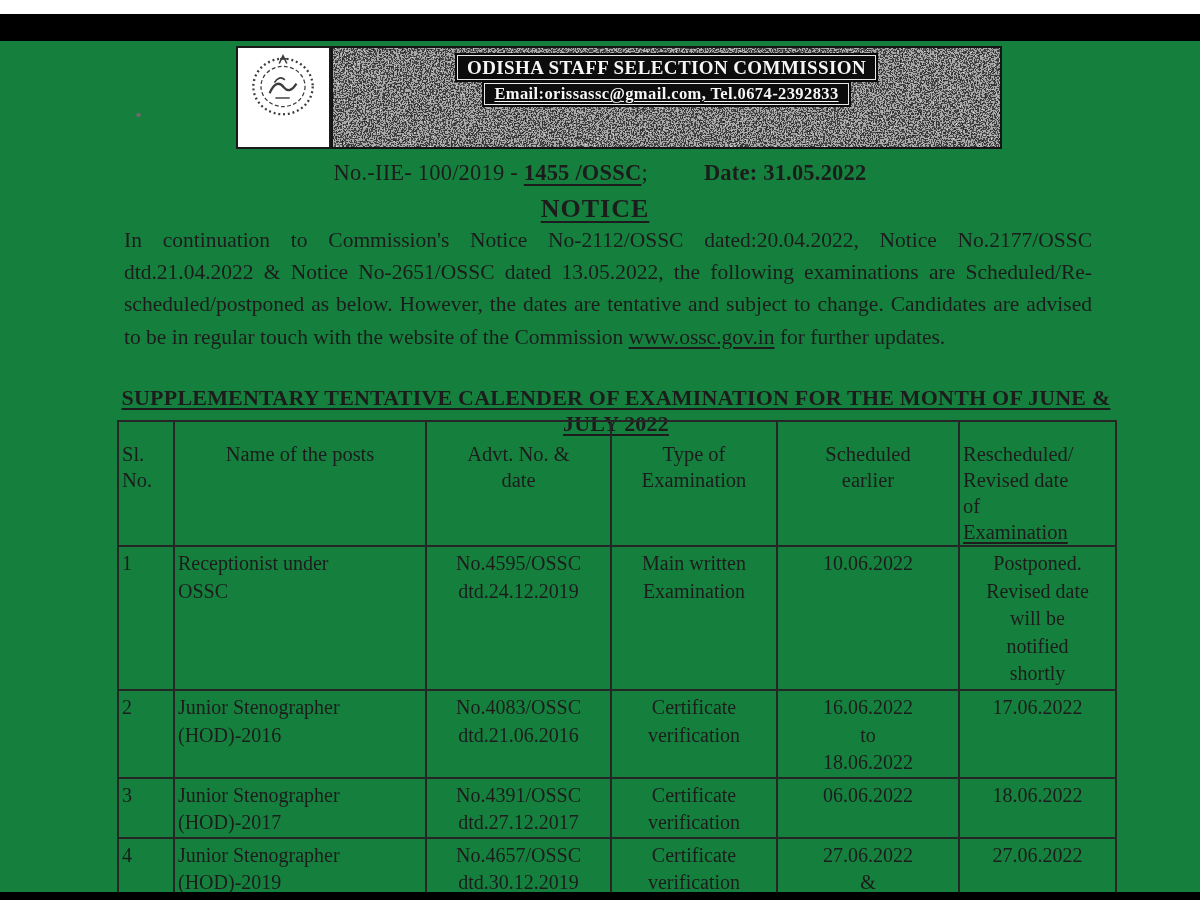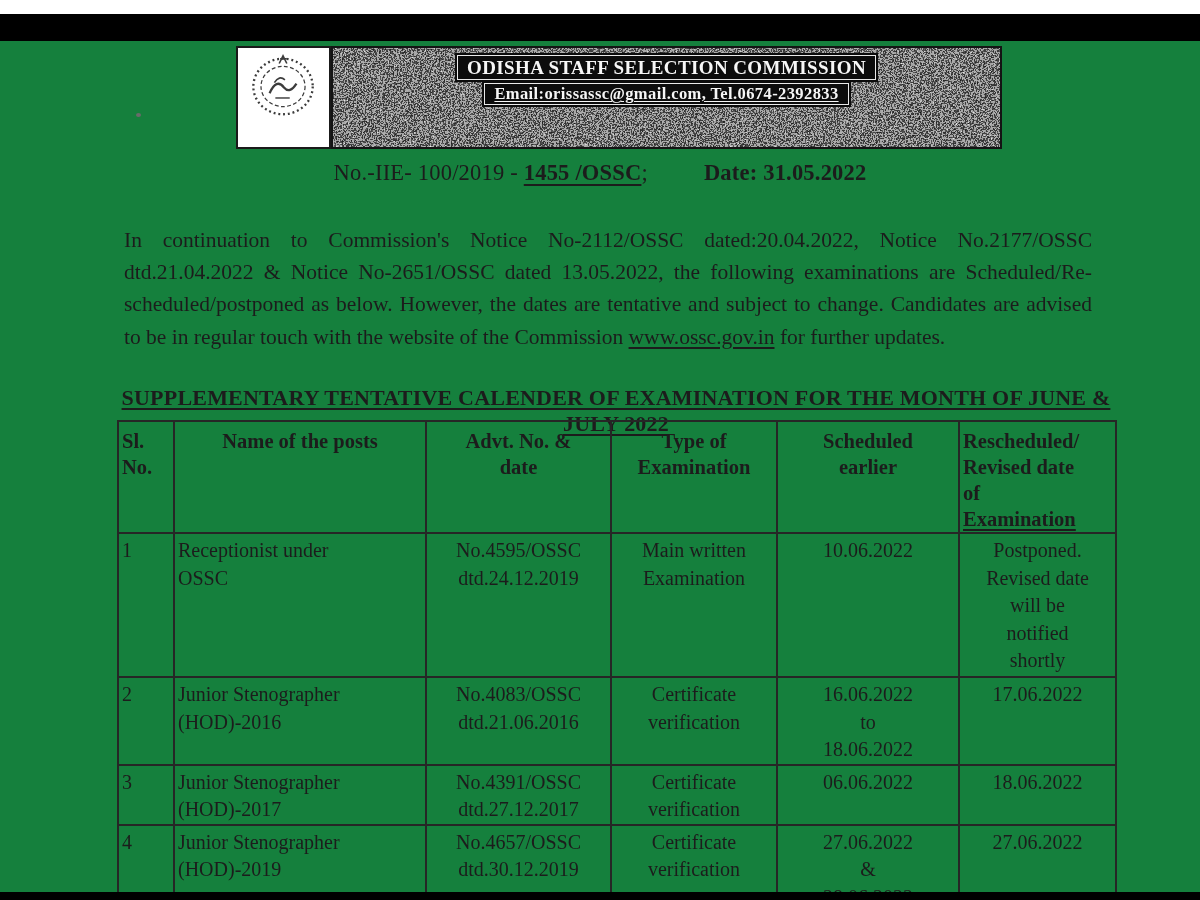--- a/index.html
+++ b/index.html
@@ -68,21 +68,21 @@
 
   
   table.sched {
     position:absolute; left:117px; top:406px; width:998px;
     border-collapse:collapse; table-layout:fixed;
   }
   table.sched th, table.sched td {
     border:2px solid #262626; vertical-align:top; white-space:pre-line;
     box-sizing:border-box; overflow:hidden;
   }
-  table.sched th { font-size:20.5px; font-weight:bold; line-height:26px; padding:6px 3px 0; }
+  table.sched th { font-size:20.5px; font-weight:normal; line-height:26px; padding:19px 3px 0; }
   table.sched td { font-size:20px; font-weight:normal; line-height:27.5px; padding:3px 3px 0; }
   thead tr { height:103px; }
   tbody tr.r1 { height:144px; }
   tbody tr.r2 { height:84px; }
   tbody tr.r3 { height:55px; }
   tbody tr.r4 { height:122px; }
   th.c1 { text-align:left; padding-left:9px; }
   th.c2, th.c3, th.c4, th.c5 { text-align:center; }
   th.c6 { text-align:left; padding-left:8px; font-size:19px; line-height:25px; }
   th.c6 .u { text-decoration:underline; text-underline-offset:3px; }
@@ -128,20 +128,21 @@
     <div class="band-inner">
       <div class="band-box b1">ODISHA STAFF SELECTION COMMISSION</div>
       <div class="band-box b3">Email:orissassc@gmail.com, Tel.0674-2392833</div>
     </div>
   </div>
 
   <div class="ref-line">
     <span>No.-IIE- 100/2019  - </span><span class="num">1455 /OSSC</span><span>;</span><span class="date-label">Date:</span> <span class="date-value">31.05.2022</span>
   </div>
 
+  <div class="notice-title">NOTICE</div>
 
   <p class="body-para"><span>In continuation to Commission's Notice No-2112/OSSC dated:20.04.2022, Notice No.2177/OSSC dtd.21.04.2022 &amp; Notice No-2651/OSSC dated 13.05.2022, the following examinations are Scheduled/Re-scheduled/postponed as below. However, the dates are tentative and subject to change. Candidates are advised to be in regular touch with the website of the Commission </span><span class="u">www.ossc.gov.in</span><span> for further updates.</span></p>
 
   <div class="sub-heading">SUPPLEMENTARY TENTATIVE CALENDER OF EXAMINATION FOR THE MONTH OF JUNE &amp; JULY 2022</div>
 
   <table class="sched">
     <colgroup>
       <col style="width:56px">
         <col style="width:252px">
         <col style="width:185px">

